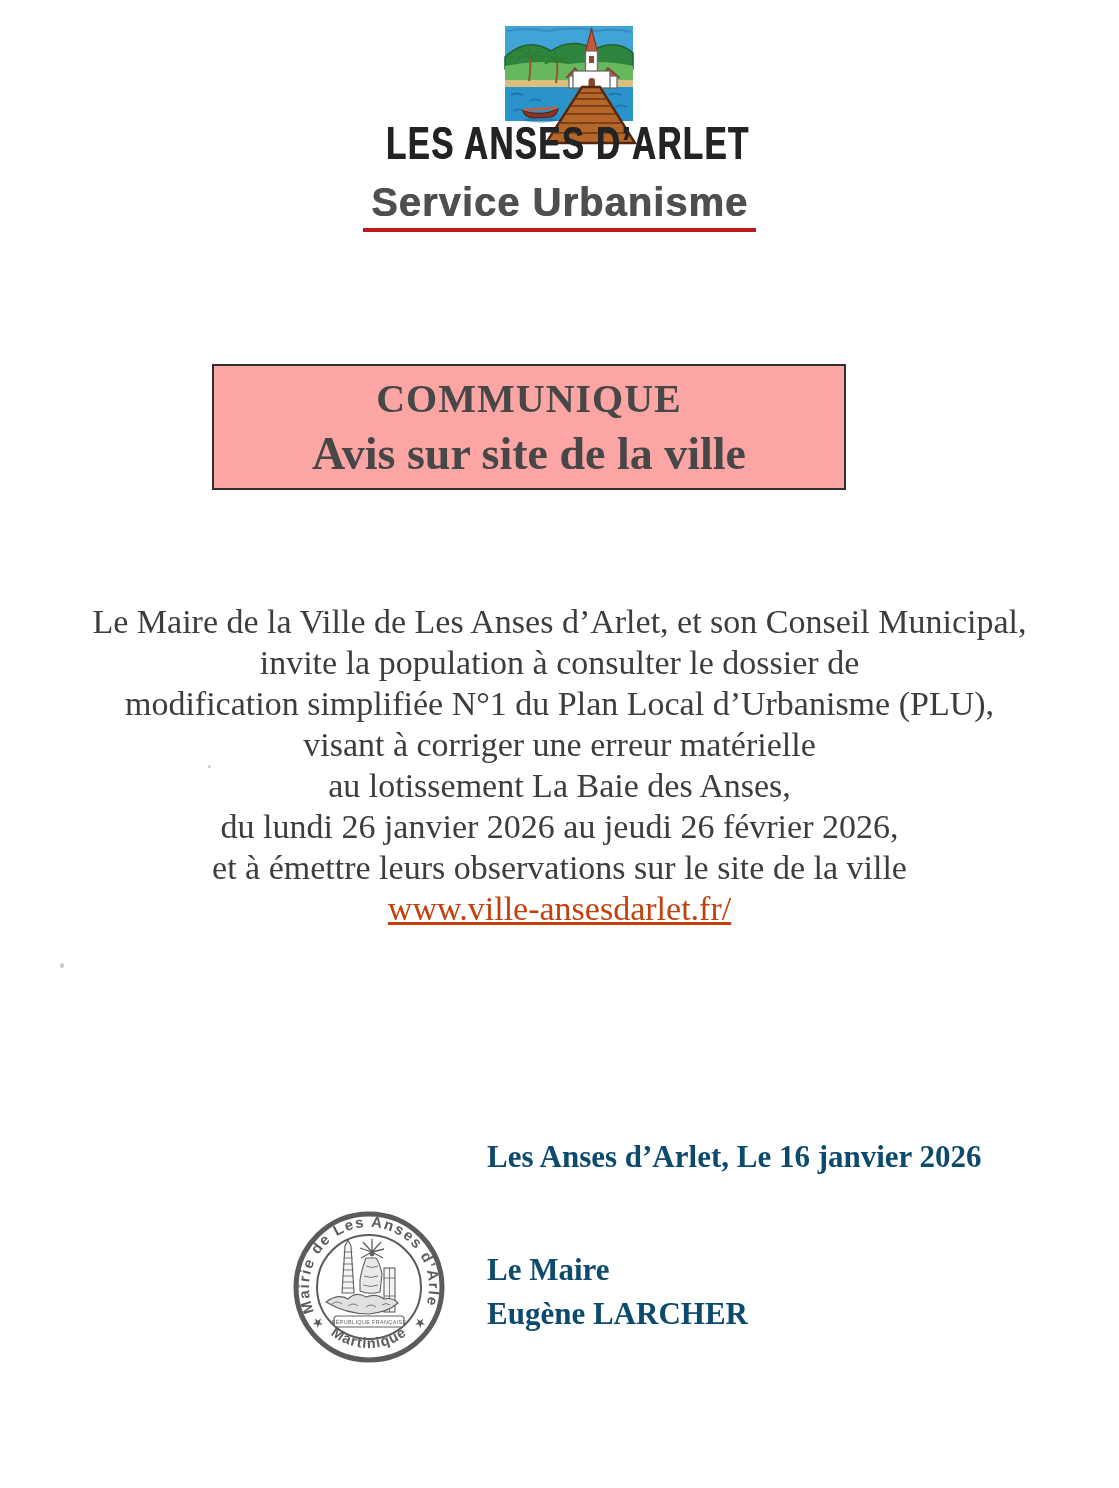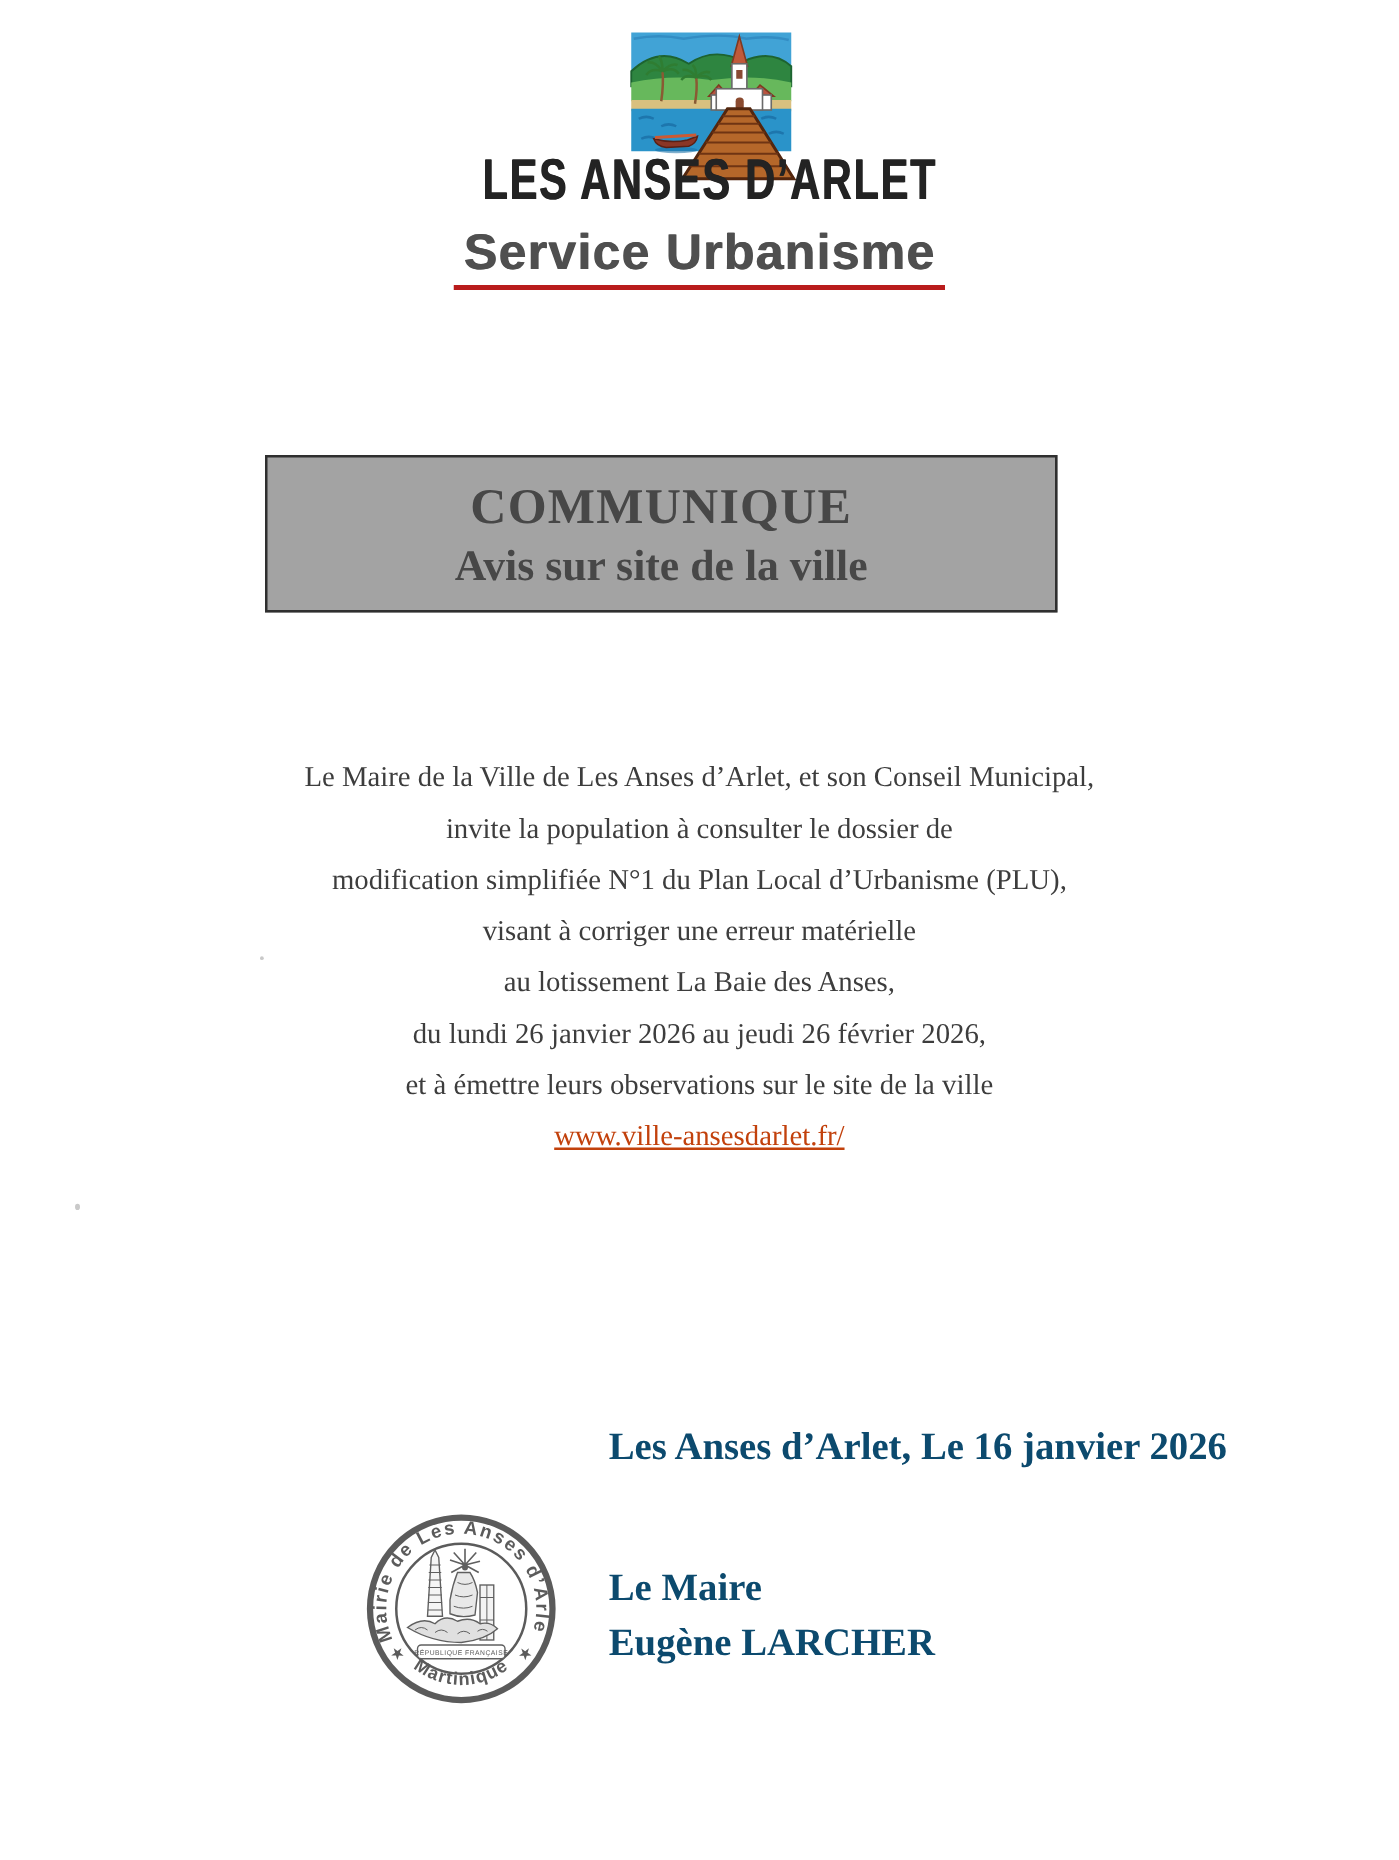--- a/index.html
+++ b/index.html
@@ -28,29 +28,29 @@
     display:inline-block;
     font-family:"Liberation Sans","DejaVu Sans",sans-serif;
     font-weight:900;font-size:40px;letter-spacing:1px;color:#4f4f4f;
     text-shadow:.7px 0 0 #4f4f4f;
     border-bottom:4px solid #b91c1c;
     padding:0 8px 3px 8px;
   }
   
   .notice-box{
     position:absolute;left:212px;top:364px;width:630px;height:122px;
-    border:2px solid #2f2f2f;background:#a3a3a3;
+    border:2px solid #2f2f2f;background:#fca5a5;
     display:flex;flex-direction:column;align-items:center;justify-content:center;gap:5px;
   }
   .notice-title{font-weight:bold;font-size:40px;letter-spacing:1px;color:#474747;}
-  .notice-subtitle{font-weight:bold;font-size:35px;color:#474747;}
+  .notice-subtitle{font-weight:bold;font-size:46px;color:#474747;}
   
   .body-text{
     position:absolute;left:0;top:601px;width:100%;
-    text-align:center;font-size:23px;line-height:41px;color:#3d3d3d;
+    text-align:center;font-size:34px;line-height:41px;color:#3d3d3d;
   }
   .site-link{color:#c2410c;text-decoration:underline;cursor:pointer;}
   
   .sig{position:absolute;left:487px;font-weight:bold;font-size:31px;color:#0c4a6e;white-space:nowrap;}
   .sig-date{top:1139px;}
   .sig-role{top:1252px;}
   .sig-name{top:1296px;}
   
   .stamp-svg{position:absolute;left:288px;top:1206px;width:162px;height:162px;opacity:.88;}
   .stamp-arc-text{font-family:"Liberation Sans","DejaVu Sans",sans-serif;font-weight:bold;fill:#454545;}

